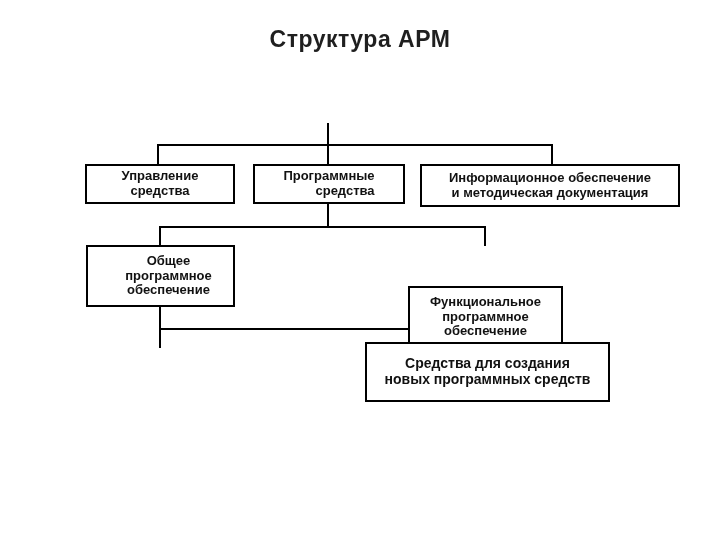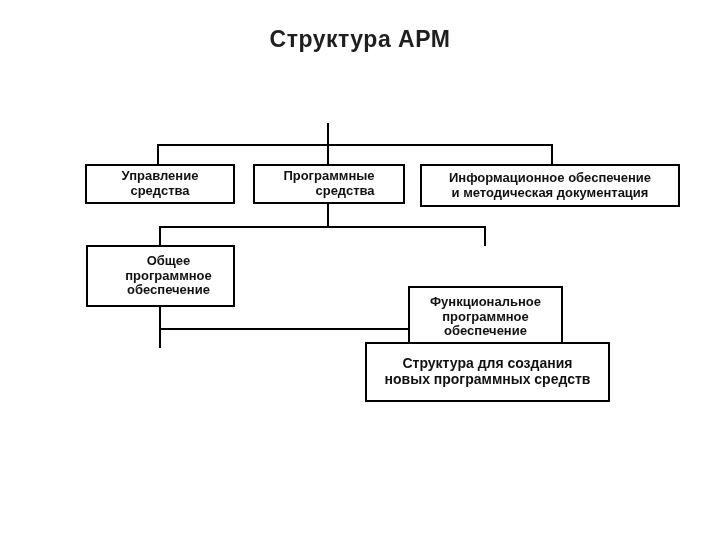--- a/index.html
+++ b/index.html
@@ -101,16 +101,16 @@
 
   <div class="node node-common">Общее
 программное
 обеспечение</div>
 
   <div class="node node-func">Функциональное
 программное
 обеспечение</div>
 
 
-  <div class="node node-create">Структура для создания
+  <div class="node node-create">Средства для создания
 новых программных средств</div>
 
 </div>
 
 </body></html>

